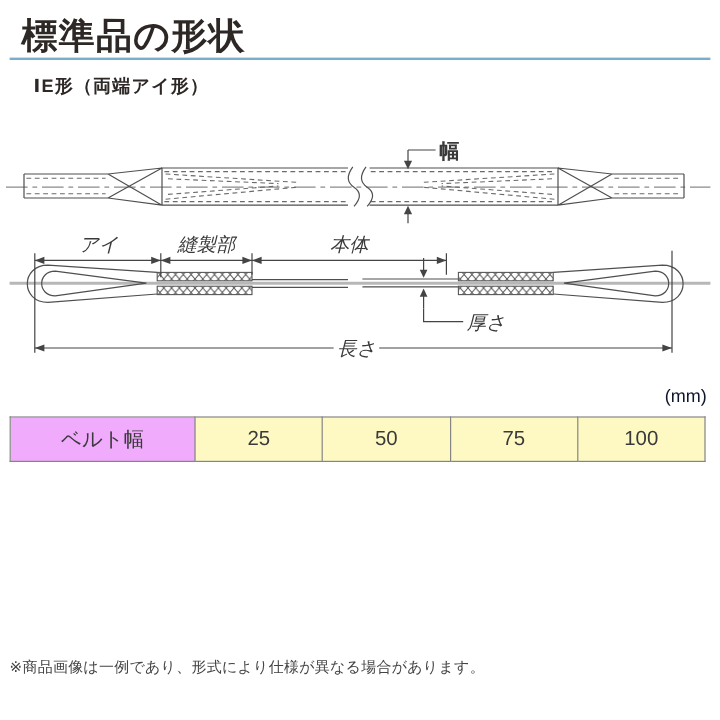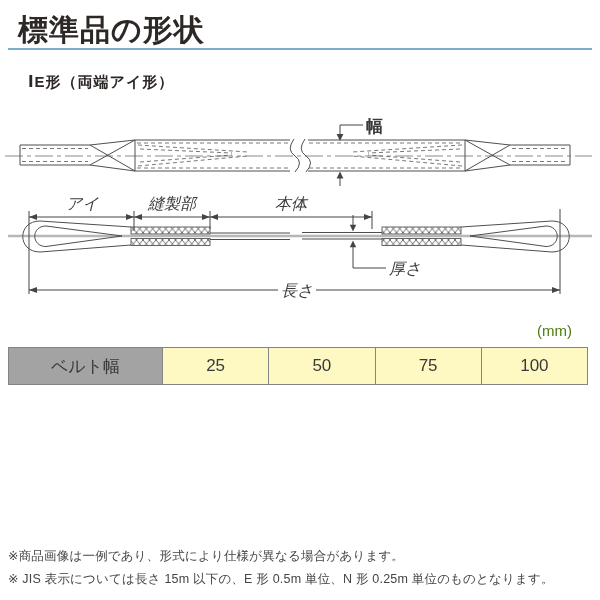--- a/index.html
+++ b/index.html
@@ -1,33 +1,33 @@
 <!DOCTYPE html>
 <html><head>
 <meta charset="utf-8">
 <style>
   html,body{margin:0;padding:0;background:#ffffff;}
   body{width:600px;height:600px;position:relative;overflow:hidden;
        font-family:"Liberation Sans","DejaVu Sans",sans-serif;color:#333;}
   .abs{position:absolute;}
   .page-title{left:18px;top:10px;font-size:30px;font-weight:bold;color:#2d2826;letter-spacing:1px;}
   .title-rule{left:8px;top:48px;width:584px;height:2px;background:#79aecb;}
-  .subtitle{left:28px;top:73px;font-size:15px;font-weight:bold;color:#2d2826;letter-spacing:1px;}
+  .subtitle{left:28px;top:63px;font-size:15px;font-weight:bold;color:#2d2826;letter-spacing:1px;}
   svg{display:block;}
   .dline{stroke:#4f4f4f;stroke-width:1;fill:none;}
   .dash{stroke:#6a6a6a;stroke-width:0.9;fill:none;stroke-dasharray:4 3;}
   .dim{stroke:#444;stroke-width:1;fill:none;}
   .dimfill{fill:#444;stroke:none;}
   .dlabel{font-family:"Liberation Sans","DejaVu Sans",sans-serif;font-size:16px;fill:#3a3a3a;font-style:italic;}
   .wlabel{font-family:"Liberation Sans","DejaVu Sans",sans-serif;font-size:17px;fill:#3a3a3a;font-weight:bold;}
-  .unit-label{right:28px;top:322px;font-size:15px;color:#4d7c0f;}
+  .unit-label{right:11px;top:322px;font-size:15px;color:#0f172a;}
   table.spec{position:absolute;left:8px;top:347px;width:580px;border-collapse:collapse;table-layout:fixed;}
   table.spec td{border:1px solid #858585;height:36px;text-align:center;vertical-align:middle;
                 font-size:17px;color:#3a3a3a;padding:0;}
-  table.spec td.hd{background:#a3a3a3;width:153px;}
+  table.spec td.hd{background:#f0abfc;width:153px;}
   tr.stripe td:not(.hd){background:#f2f2f2;}
   tr.plain td:not(.hd){background:#fef9c3;}
   .notes{left:8px;top:513px;width:588px;font-size:12.5px;color:#444;line-height:23px;letter-spacing:0.2px;margin-top:32px;}
 </style>
 </head>
 <body>
 
 <div class="abs page-title">標準品の形状</div>
 <div class="abs title-rule"></div>
 <div class="abs subtitle">ⅠE形（両端アイ形）</div>
@@ -154,14 +154,13 @@
       <td>25</td>
       <td>50</td>
       <td>75</td>
       <td>100</td>
     </tr>
   </tbody>
 </table>
 
 <div class="abs notes">
   <div>※商品画像は一例であり、形式により仕様が異なる場合があります。</div>
-  <div>※ JIS 表示については長さ 15m 以下の、E 形 0.5m 単位、N 形 0.25m 単位のものとなります。</div>
 </div>
 
 </body></html>

